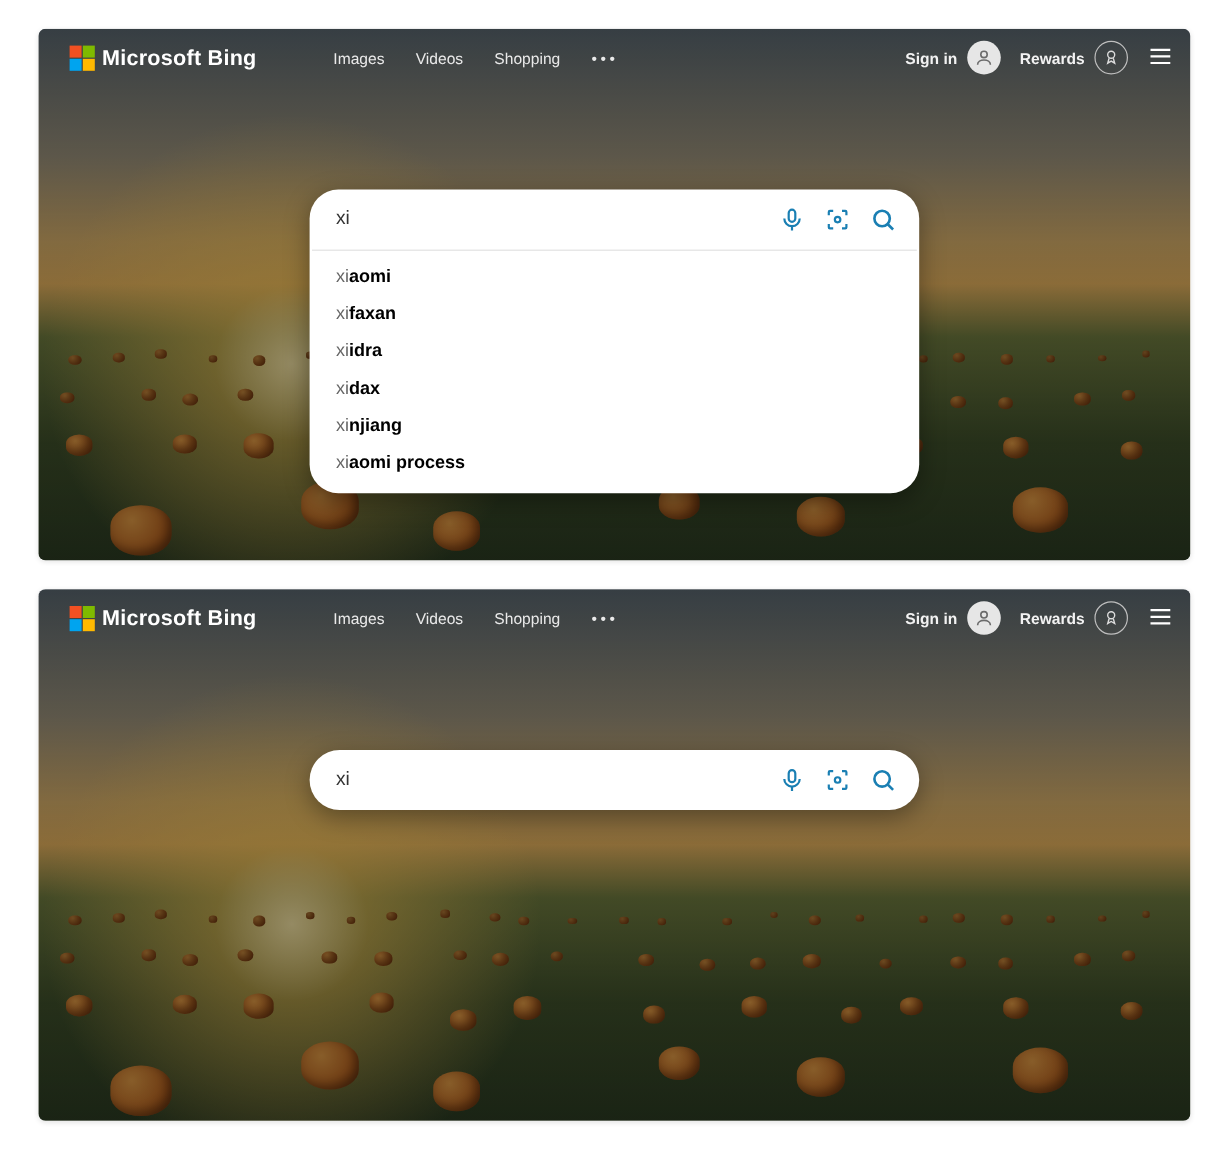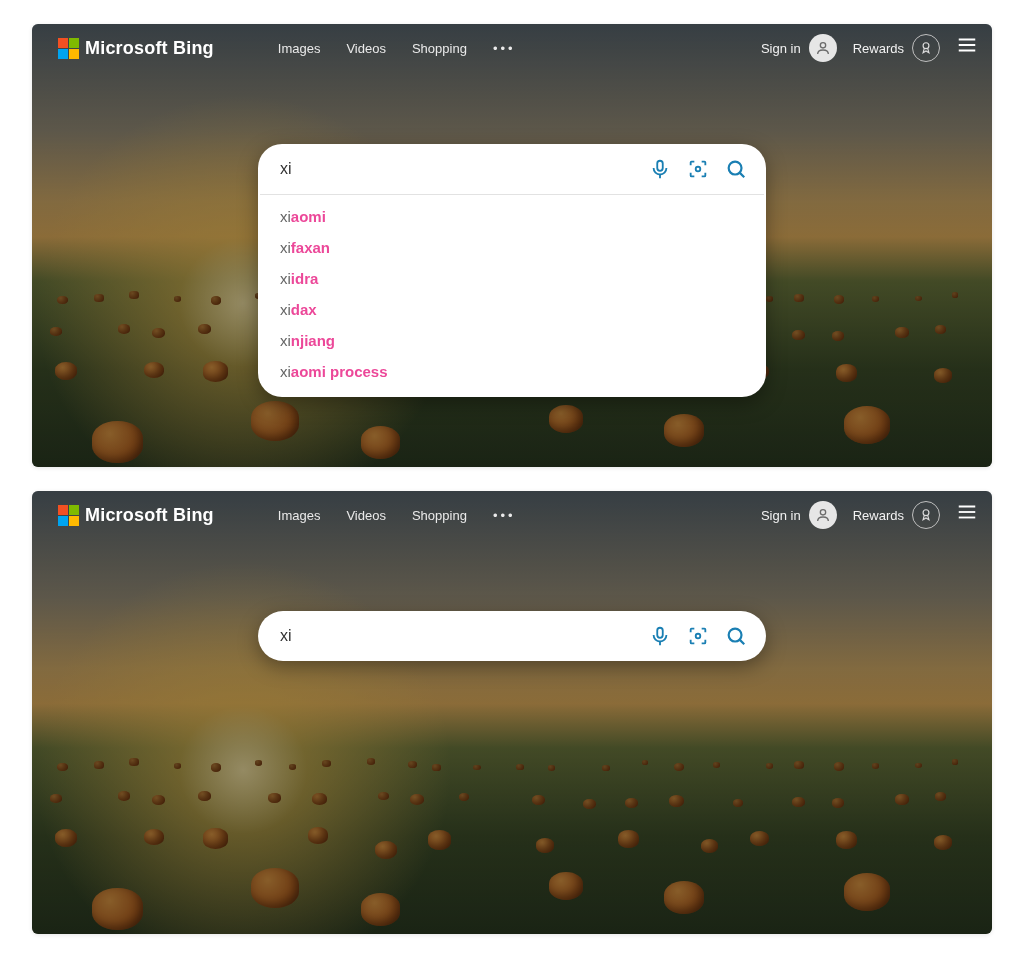--- a/index.html
+++ b/index.html
@@ -57,39 +57,39 @@
   .mswin span:nth-child(3){background:#00a4ef;}
   .mswin span:nth-child(4){background:#ffb900;}
   .brand { font-size:18px; font-weight:600; color:#fff; letter-spacing:.2px; }
 
   .navset { display:flex; gap:26px; margin-left:64px; }
   .navlink { color:#eaeaea; cursor:pointer; }
   .more-dots { width:18px; letter-spacing:3px; cursor:pointer; color:#eaeaea; }
 
   .spacer { flex:1; }
 
-  .right { display:flex; gap:16px; }
+  .right { display:flex; align-items:center; gap:16px;font-weight:bold; }
   .signin { display:flex; align-items:center; gap:8px; cursor:pointer; }
   .avatar {
     width:28px; height:28px; border-radius:50%;
     background:#e6e6e6; display:flex; align-items:center; justify-content:center;
     color:#6b6b6b;
   }
   .rewards { display:flex; align-items:center; gap:8px; cursor:pointer; }
   .reward-badge {
     width:28px; height:28px; border-radius:50%;
     border:1.5px solid #bfbfbf; display:flex; align-items:center; justify-content:center;
     color:#dcdcdc;
   }
   .hamburger { cursor:pointer; color:#fff; }
 
   
   .search-wrap {
     position:absolute; left:50%; transform:translateX(-50%);
-    top:120px; width:508px; z-index:40;
+    top:134px; width:508px; z-index:40;
   }
   .search-box {
     position:relative;
     width:100%;
     background:#fff;
     border-radius:26px;
     box-shadow: 0 6px 20px rgba(0,0,0,.35);
     overflow:hidden;
   }
   .search-row {
@@ -103,21 +103,21 @@
   .search-icons { display:flex; align-items:center; gap:10px; padding-right:6px; }
   .search-icons .ibtn { width:28px; height:28px; display:flex; align-items:center; justify-content:center; color:#1a7fb3; cursor:pointer; }
 
   .sugg-sep { height:1px; background:#e2e2e2; margin:0 2px; }
   .suggestions { padding: 6px 0 10px 0; }
   .sugg-item {
     padding: 7px 22px; font-size:15px; color:#444;
     cursor:pointer;
   }
   .sugg-item .pre { color:#666; }
-  .sugg-item .rest { font-weight:700; color:#ec4899; }
+  .sugg-item .rest { font-weight:700; color:#000000; }
 
 </style>
 </head>
 <body>
 
 <div class="panel top">
   <div class="bg"></div>
   <div class="pumpkins">
       <div class="pumpkin" style="left: 25.318px; top: 271.575px; width: 10.236px; height: 8.39348px;"></div>
       <div class="pumpkin" style="left: 62.2647px; top: 270.414px; width: 9.28416px; height: 7.61301px;"></div>

